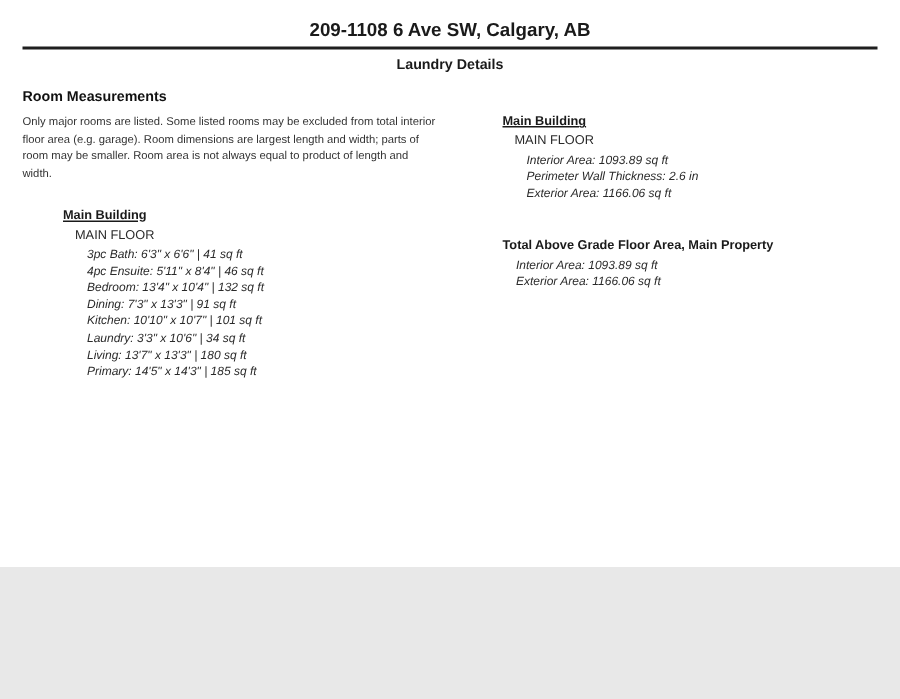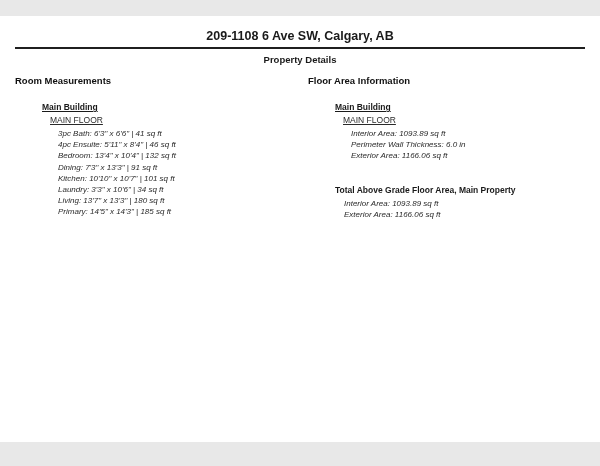--- a/index.html
+++ b/index.html
@@ -1,38 +1,38 @@
 <!DOCTYPE html>
 <html><head>
 <meta charset="utf-8">
 <style>
   html, body { margin:0; padding:0; background:#e8e8e8; }
   .page {
     position: relative;
     width: 600px;
-    height: 426px;
+    height: 378px;
     background: #ffffff;
     font-family: "Liberation Sans", sans-serif;
     color: #2a2a2a;
     overflow: hidden;
-    margin: 16px auto;
+    margin: 0 auto;
   }
   .header { padding: 13px 15px 0 15px; text-align: center; }
   .title { font-size: 12.5px; font-weight: bold; color: #1a1a1a; }
   .header-rule { border-bottom: 2px solid #1f1f1f; margin-top: 4px; }
   .subtitle { font-size: 9.5px; font-weight: bold; margin-top: 5px; color: #1a1a1a; }
 
   .columns { display: flex; gap: 16px; padding: 0 15px; margin-top: 10px; }
   .col { flex: 1; min-width: 0; }
   .col-heading { font-size: 9.5px; font-weight: bold; color: #111; margin-bottom: 5px; }
   .col-desc { font-size: 7.5px; line-height: 1.55; color: #333; }
 
   .building-section { margin-top: 16px; padding-left: 27px; }
   .building-name { font-size: 8.5px; font-weight: bold; color: #1a1a1a; text-decoration: underline; }
-  .floor-name { font-size: 8.5px; padding-left: 8px; margin-top: 3px; color: #2a2a2a; text-decoration: underline; }
+  .floor-name { font-size: 8.5px; padding-left: 8px; margin-top: 3px; color: #2a2a2a; }
   .detail-list { padding-left: 16px; margin-top: 3px; font-style: italic; }
   .detail-item { font-size: 8px; line-height: 11.2px; color: #2a2a2a; white-space: nowrap; }
 
   .totals-section { margin-top: 23px; padding-left: 27px; }
   .totals-heading { font-size: 8.5px; font-weight: bold; color: #1a1a1a; }
   .totals-list { padding-left: 9px; margin-top: 3px; }
 
   .footer {
     position: absolute;
     left: 15px; right: 30px; top: 429px;
@@ -47,51 +47,51 @@
   .logo-text { font-size: 14px; color: #3fa6d3; letter-spacing: 0.2px; }
 </style>
 </head>
 <body>
 
 <div class="page">
 
   <div class="header">
     <div class="title">209-1108 6 Ave SW, Calgary, AB</div>
     <div class="header-rule"></div>
-    <div class="subtitle">Property Details</div>
+    <div class="subtitle">Laundry Details</div>
   </div>
 
   <div class="columns">
 
     <div class="col">
       <div class="col-heading">Room Measurements</div>
+      <div class="col-desc">Only major rooms are listed. Some listed rooms may be excluded from total interior floor area (e.g. garage). Room dimensions are largest length and width; parts of room may be smaller. Room area is not always equal to product of length and width.</div>
       <div class="building-section">
         <div class="building-name">Main Building</div>
         <div class="floor-name">MAIN FLOOR</div>
         <div class="detail-list">
           <div class="detail-item">3pc Bath: 6'3" x 6'6" | 41 sq ft</div>
           <div class="detail-item">4pc Ensuite: 5'11" x 8'4" | 46 sq ft</div>
           <div class="detail-item">Bedroom: 13'4" x 10'4" | 132 sq ft</div>
           <div class="detail-item">Dining: 7'3" x 13'3" | 91 sq ft</div>
           <div class="detail-item">Kitchen: 10'10" x 10'7" | 101 sq ft</div>
           <div class="detail-item">Laundry: 3'3" x 10'6" | 34 sq ft</div>
           <div class="detail-item">Living: 13'7" x 13'3" | 180 sq ft</div>
           <div class="detail-item">Primary: 14'5" x 14'3" | 185 sq ft</div>
         </div>
       </div>
     </div>
 
     <div class="col">
-      <div class="col-heading">Floor Area Information</div>
       <div class="building-section">
         <div class="building-name">Main Building</div>
         <div class="floor-name">MAIN FLOOR</div>
         <div class="detail-list">
           <div class="detail-item">Interior Area: 1093.89 sq ft</div>
-          <div class="detail-item">Perimeter Wall Thickness: 6.0 in</div>
+          <div class="detail-item">Perimeter Wall Thickness: 2.6 in</div>
           <div class="detail-item">Exterior Area: 1166.06 sq ft</div>
         </div>
       </div>
       <div class="totals-section">
         <div class="totals-heading">Total Above Grade Floor Area, Main Property</div>
         <div class="detail-list totals-list">
           <div class="detail-item">Interior Area: 1093.89 sq ft</div>
           <div class="detail-item">Exterior Area: 1166.06 sq ft</div>
         </div>
       </div>

